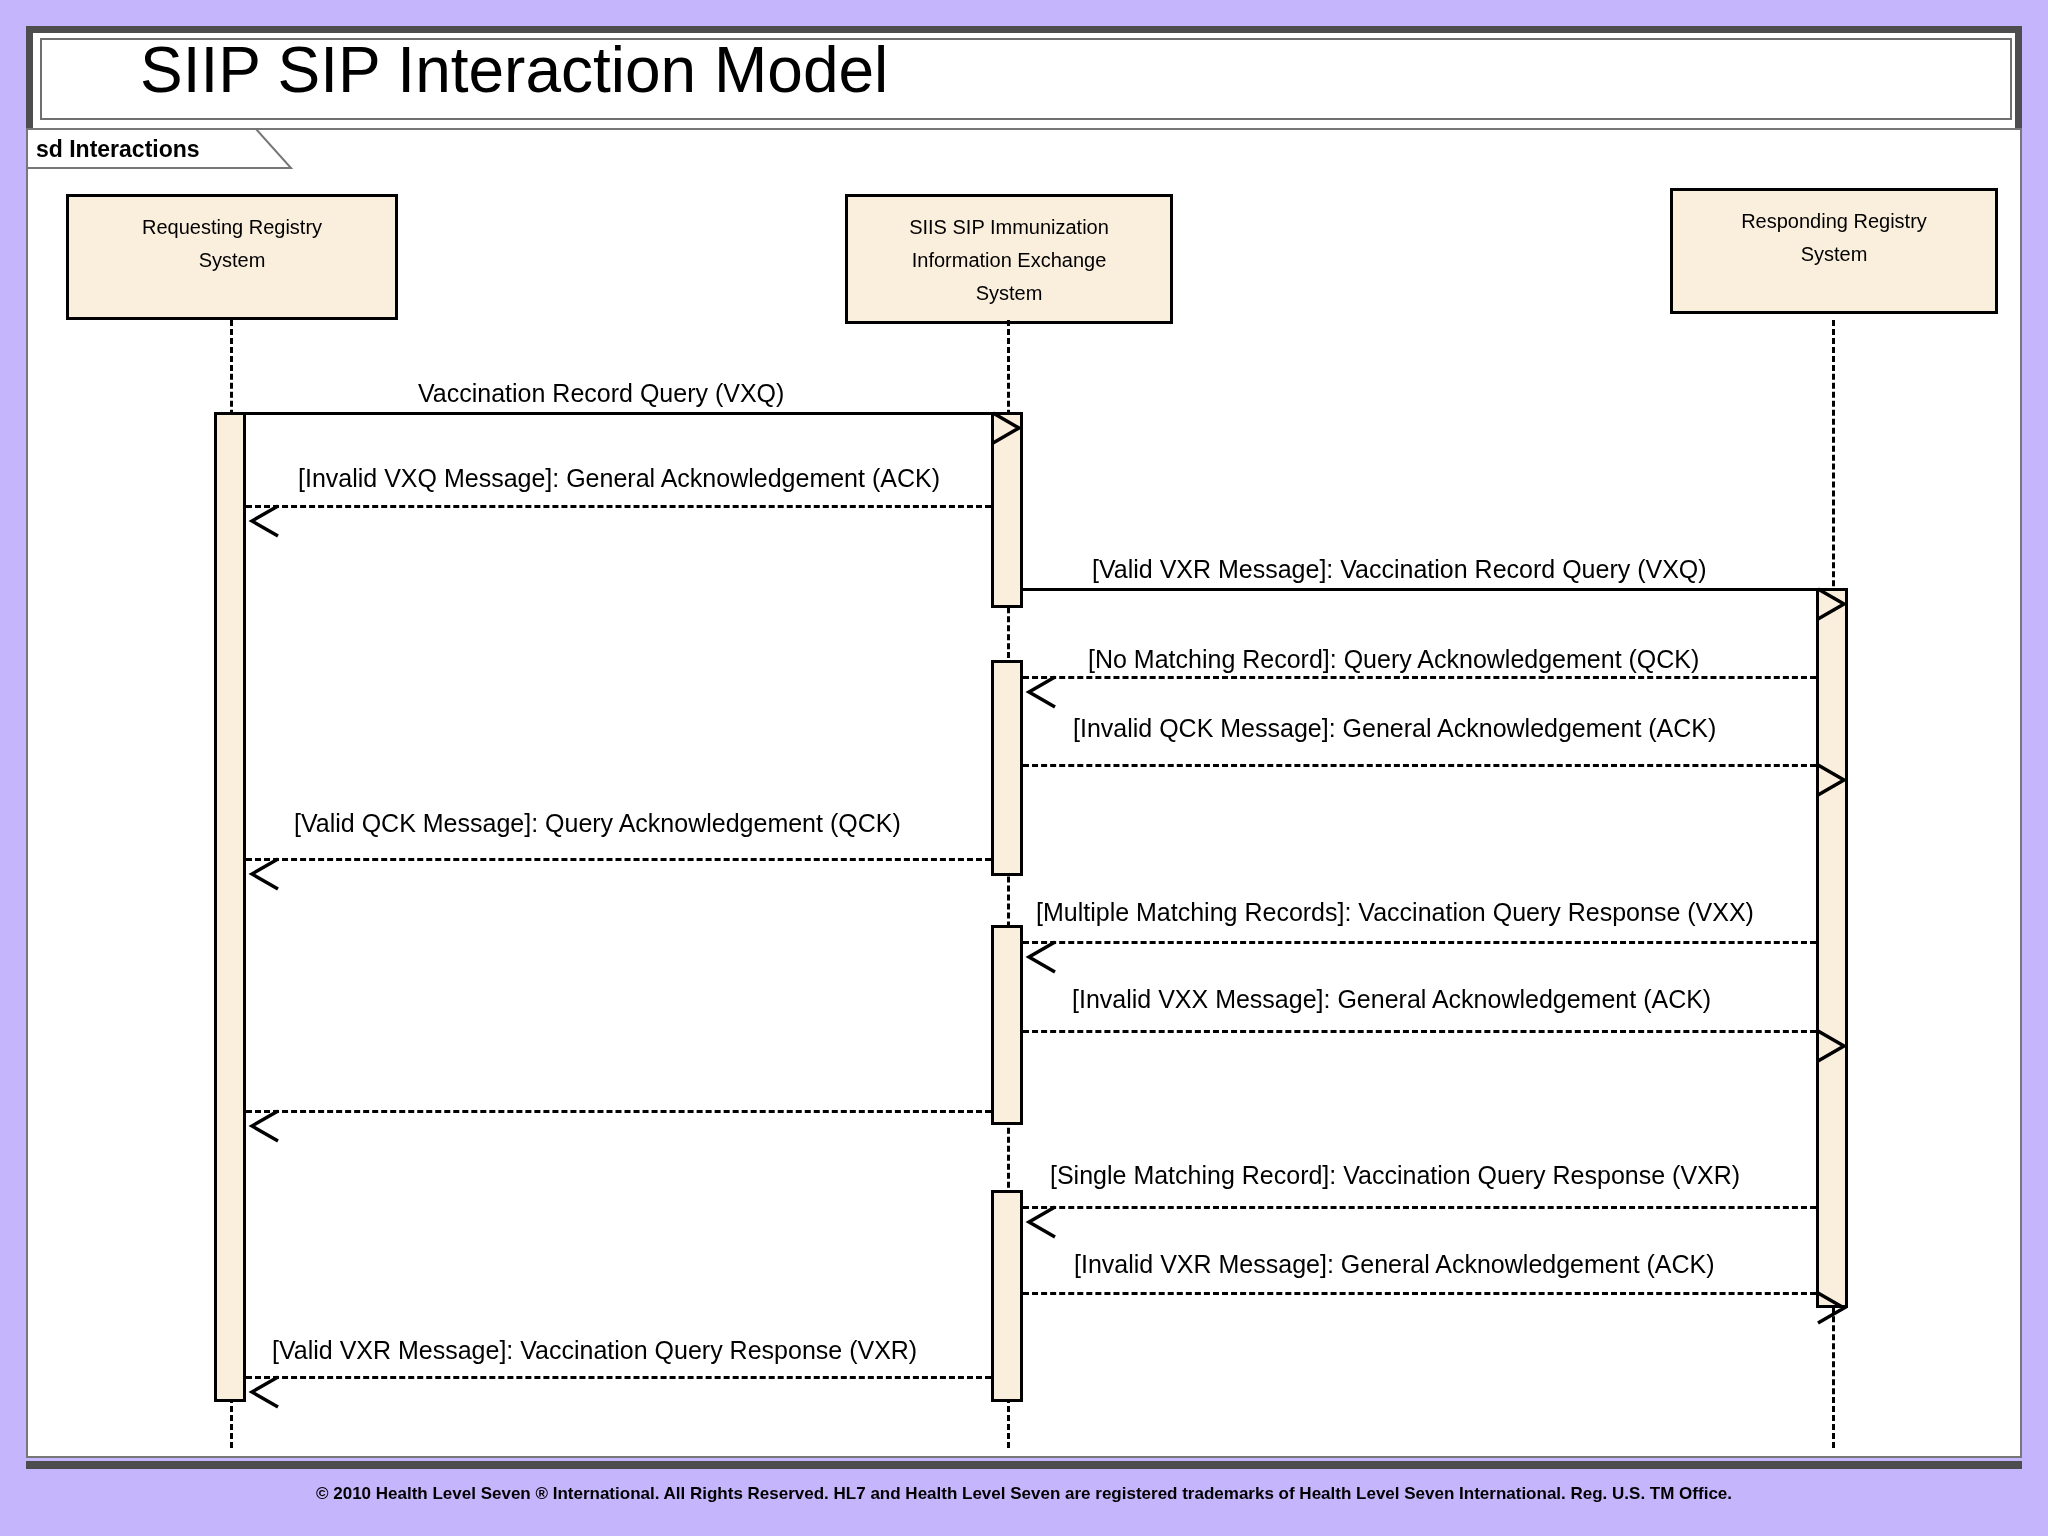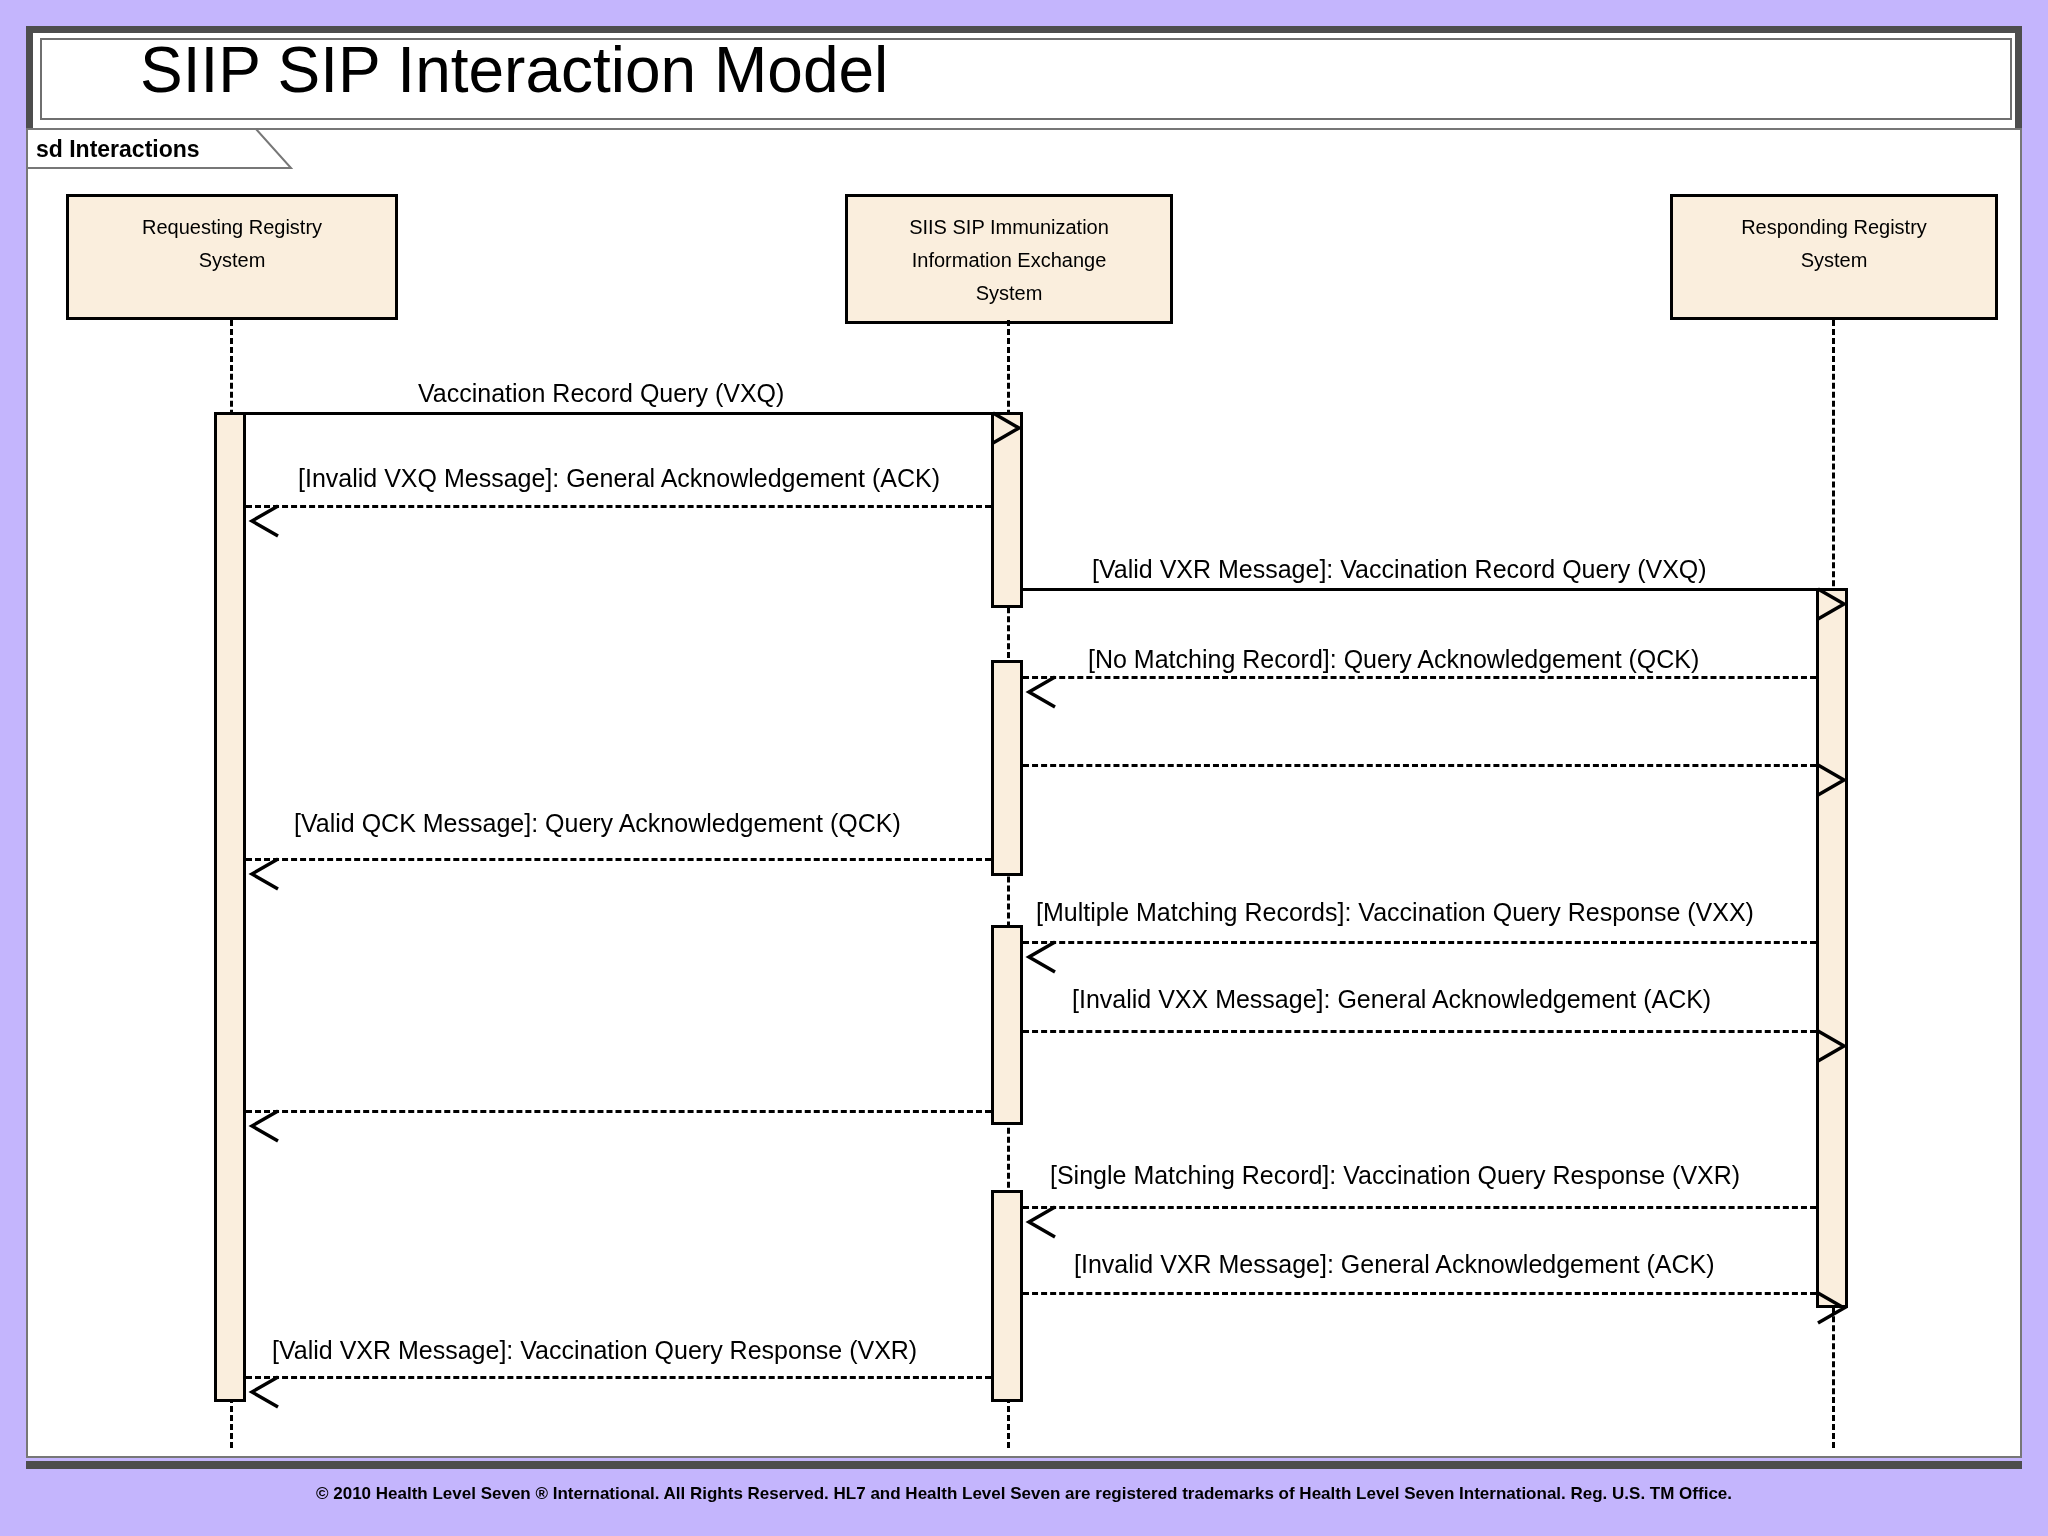--- a/index.html
+++ b/index.html
@@ -190,21 +190,21 @@
   </div>
   <div class="lifeline-dash" style="left:230px; top:320px; height:1128px;"></div>
 
   <div class="lifeline-box" style="left:845px; top:194px; width:328px; height:130px;">
     <span class="lifeline-label">SIIS SIP Immunization
 Information Exchange
 System</span>
   </div>
   <div class="lifeline-dash" style="left:1007px; top:320px; height:1128px;"></div>
 
-  <div class="lifeline-box" style="left:1670px; top:194px; width:328px; height:126px;">
+  <div class="lifeline-box" style="left:1670px; top:188px; width:328px; height:126px;">
     <span class="lifeline-label">Responding Registry
 System</span>
   </div>
   <div class="lifeline-dash" style="left:1832px; top:320px; height:1128px;"></div>
 
   <div class="activation" style="left:214px; top:412px; width:32px; height:990px;"></div>
 
   <div class="activation" style="left:991px; top:412px; width:32px; height:196px;"></div>
   <div class="activation" style="left:991px; top:660px; width:32px; height:216px;"></div>
   <div class="activation" style="left:991px; top:925px; width:32px; height:200px;"></div>
@@ -237,20 +237,21 @@
   </div>
 
   <div class="msg-label" style="left:1088px; top:644px;">[No Matching Record]: Query Acknowledgement (QCK)</div>
   <div class="msg-line dashed" style="left:1023px; top:676px; width:793px;"></div>
   <div class="arrow" style="left:1023px; top:676px;">
     <svg width="34" height="34" viewBox="-6 -16 34 34">
       <path d="M26,-15 L0,0 L26,15" fill="none" stroke="#000000" stroke-width="3.5"></path>
     </svg>
   </div>
 
+  <div class="msg-label" style="left:1073px; top:713px;">[Invalid QCK Message]: General Acknowledgement (ACK)</div>
   <div class="msg-line dashed" style="left:1023px; top:764px; width:793px;"></div>
   <div class="arrow" style="left:1816px; top:764px;">
     <svg width="34" height="34" viewBox="-28 -16 34 34">
       <path d="M-26,-15 L0,0 L-26,15" fill="none" stroke="#000000" stroke-width="3.5"></path>
     </svg>
   </div>
 
   <div class="msg-label" style="left:294px; top:808px;">[Valid QCK Message]: Query Acknowledgement (QCK)</div>
   <div class="msg-line dashed" style="left:246px; top:858px; width:745px;"></div>
   <div class="arrow" style="left:246px; top:858px;">

